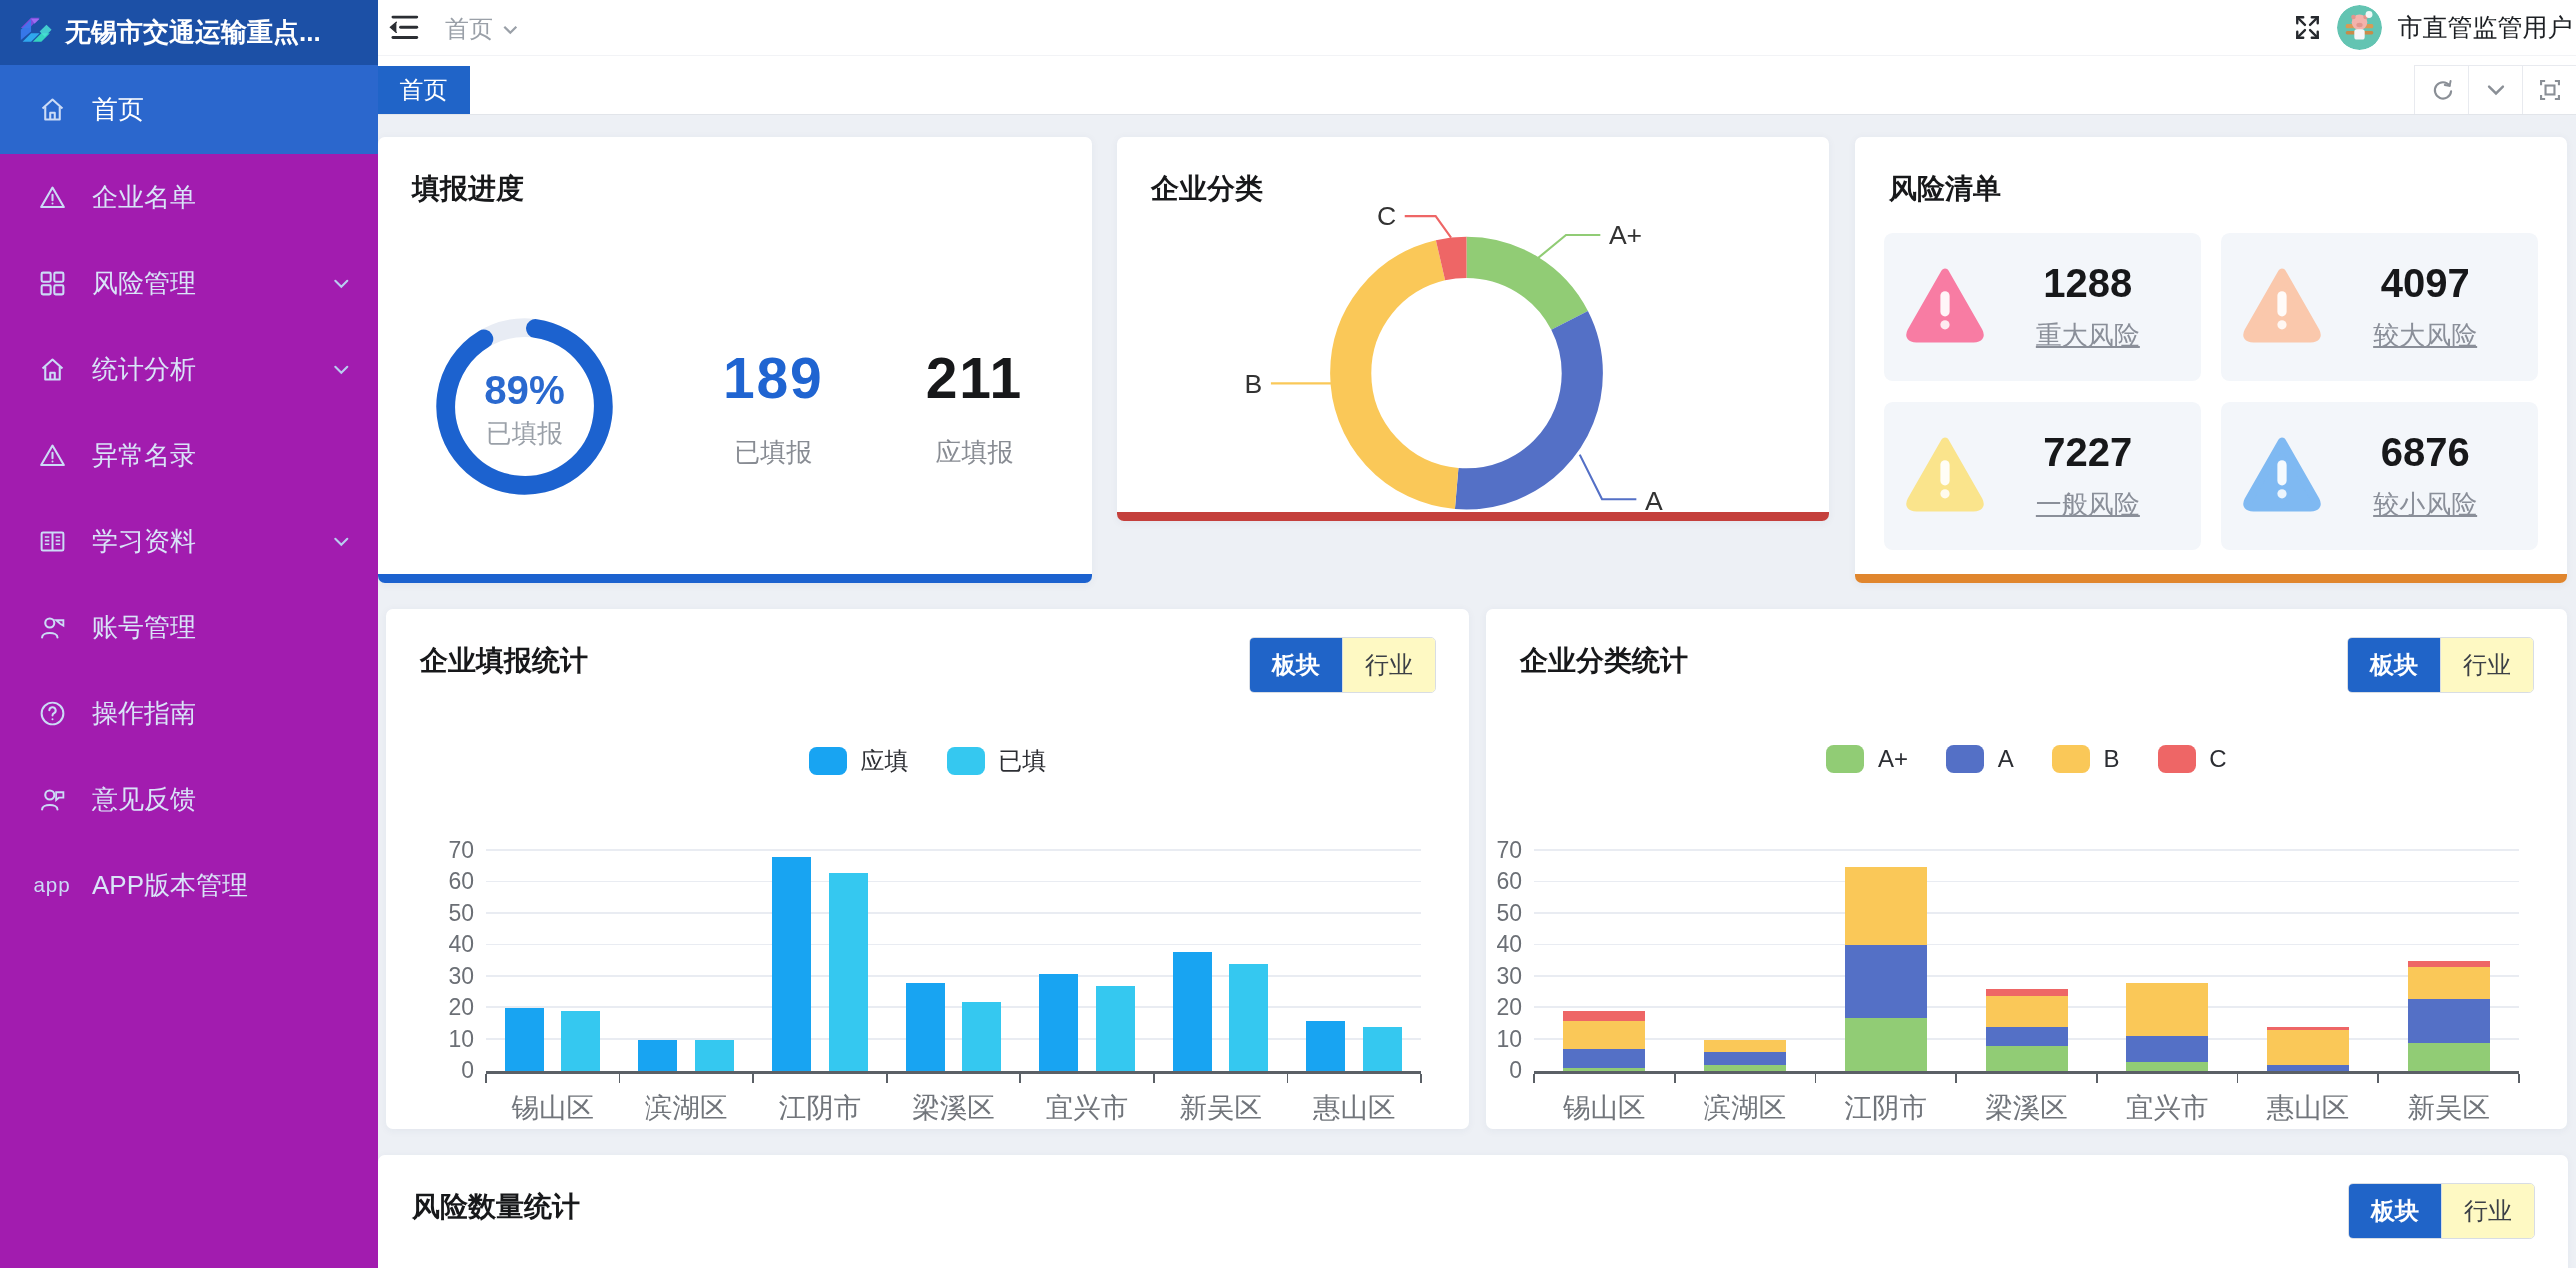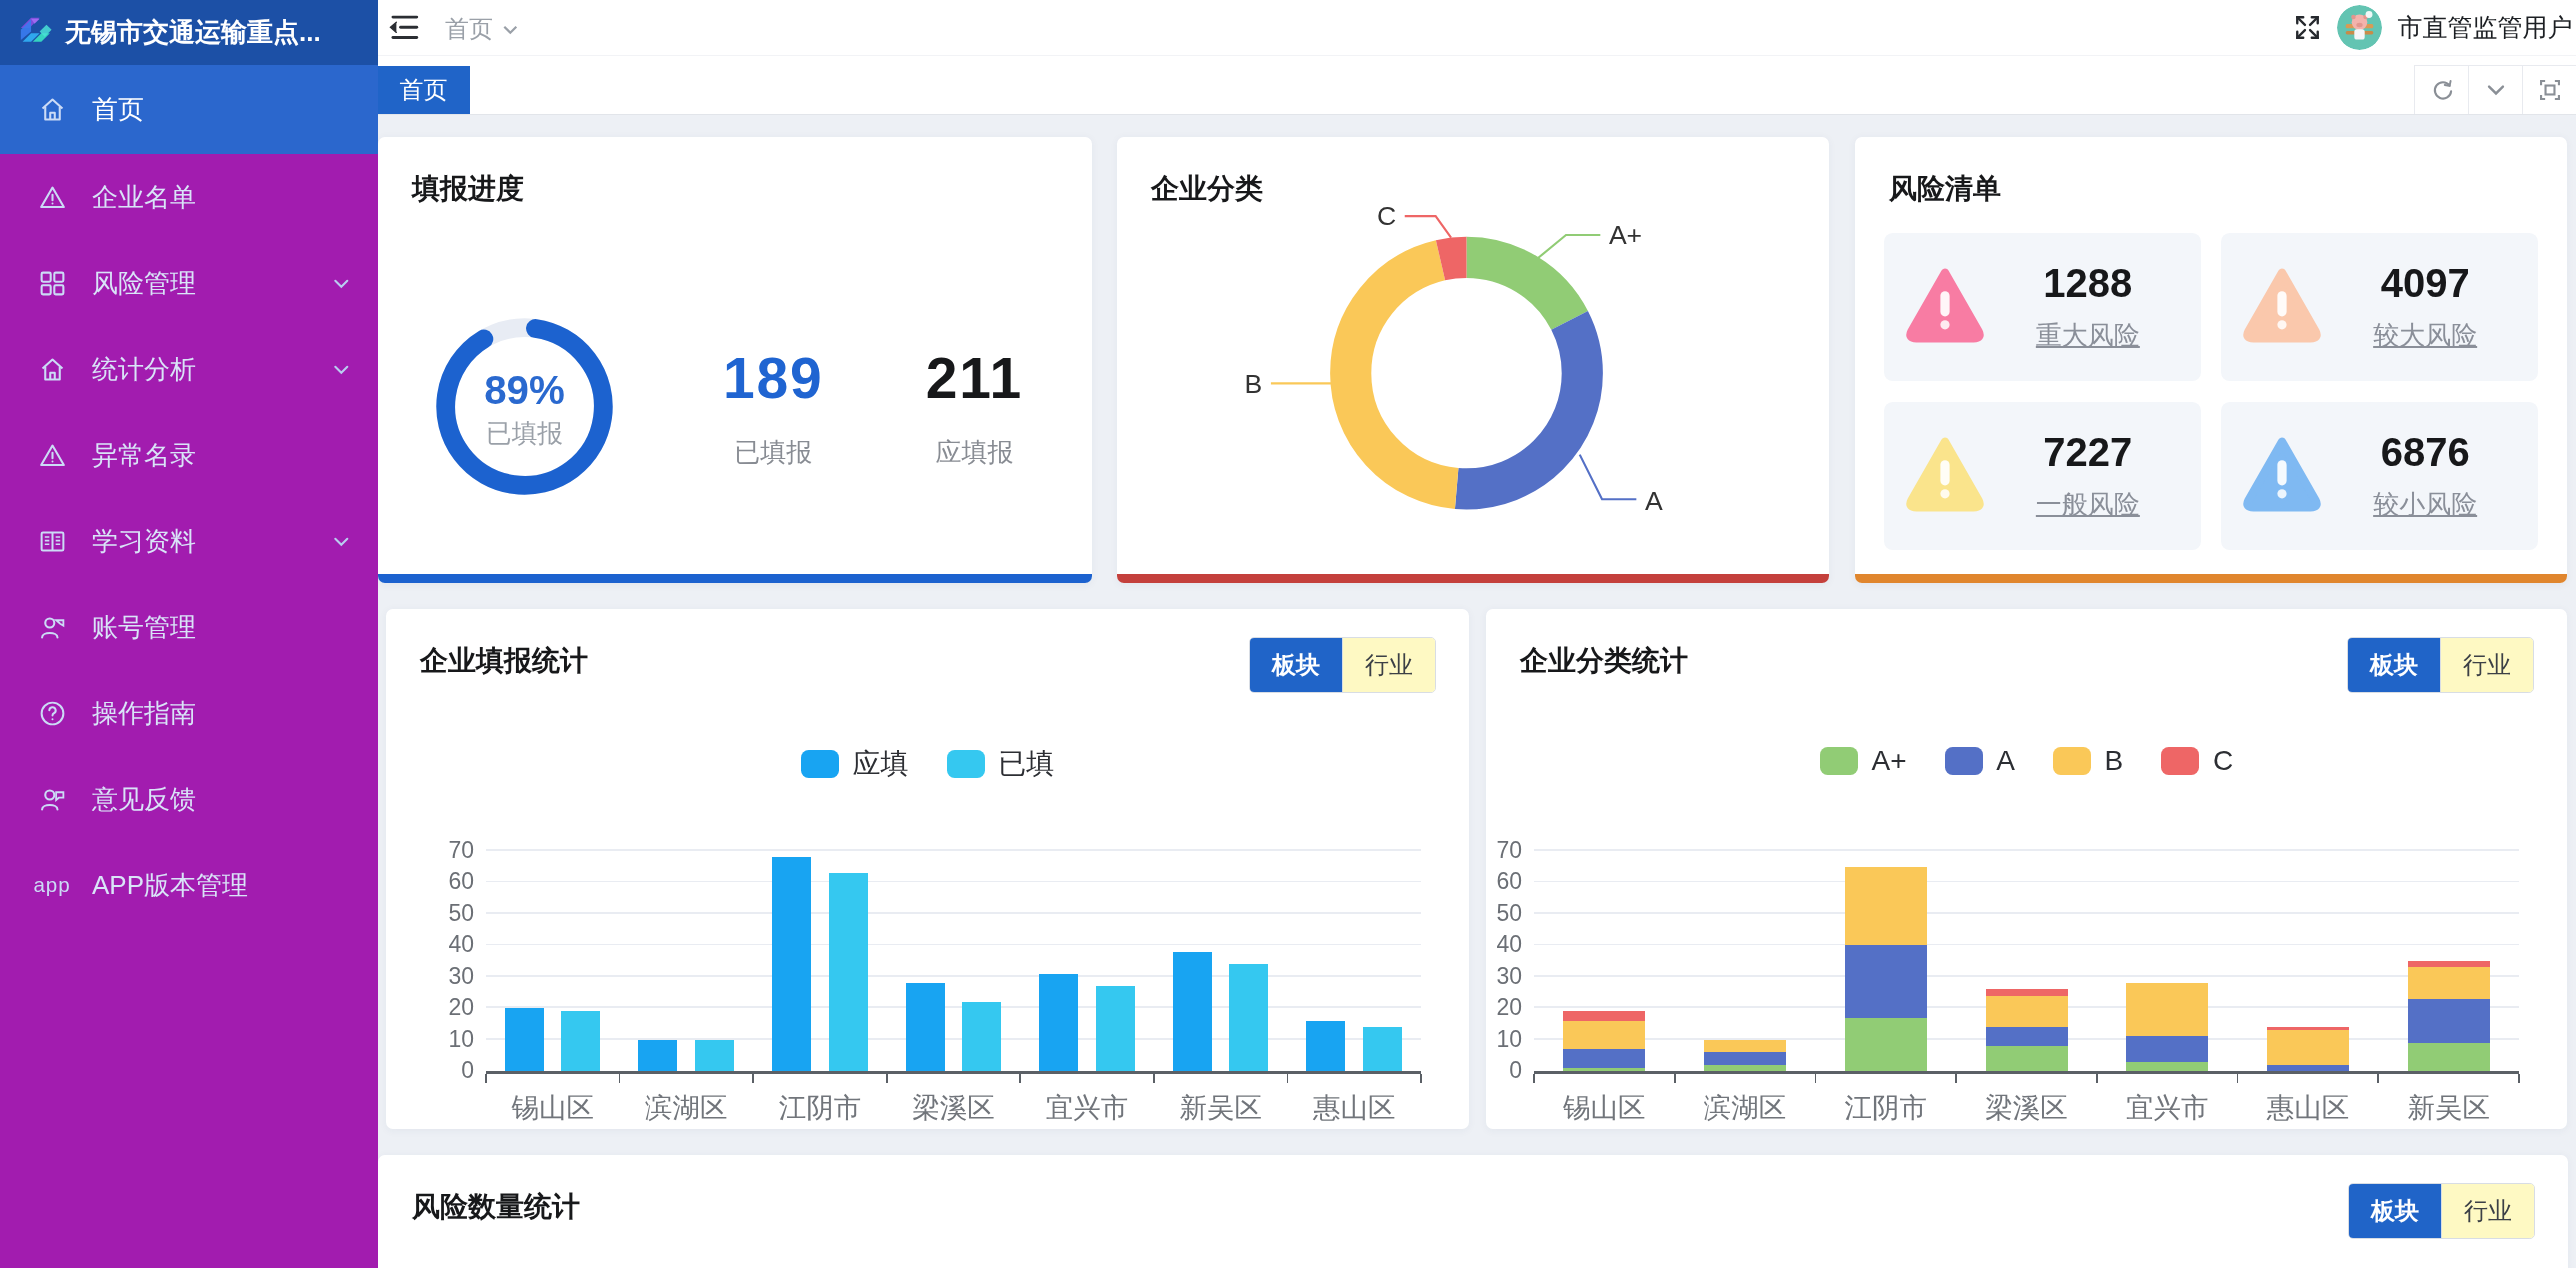--- a/index.html
+++ b/index.html
@@ -32,21 +32,21 @@
   .tab-active { position:absolute; left:14.6px; bottom:0; height:48px; min-width:89px; padding:0 22px; background:#2064c8; color:#fff; font-size:24px; display:flex; align-items:center; justify-content:center; cursor:pointer; }
   .tab-tools { position:absolute; right:0; bottom:0; height:49px; display:flex; border-top:0.9px solid #e8eaef; }
   .tool { width:54px; display:flex; align-items:center; justify-content:center; border-left:0.9px solid #e8eaef; color:#8a8f96; cursor:pointer; background:#fff; }
 
   
   .card { position:absolute; background:#fff; border-radius:6.9px; box-shadow:0 1.7px 8.6px rgba(30,50,90,.05); overflow:hidden; }
   .card-title { position:absolute; left:34px; top:33px; font-size:28px; font-weight:bold; color:#17181a; }
   .accent { position:absolute; left:0; right:0; bottom:0; height:8.6px; }
 
   #card-progress { left:378px; top:137px; width:714px; height:446px; }
-  #card-class    { left:1117px; top:137px; width:712px; height:446px; }
+  #card-class    { left:1117px; top:137px; width:712px; height:384px; }
   #card-risk     { left:1855px; top:137px; width:712px; height:446px; }
   #card-fill     { left:386px;  top:609px; width:1083px; height:520px; }
   #card-cstat    { left:1486px; top:609px; width:1081px; height:520px; }
   #card-rstat    { left:378px;  top:1155px; width:2190px; height:206px; }
 
   
   .progress-row { position:absolute; left:39px; right:17px; top:129px; bottom:34px; display:flex; align-items:center; }
   .stat { width:223px; text-align:center; }
   .stat .num { font-size:57px; font-weight:bold; letter-spacing:1.7px; }
   .stat .lbl { margin-top:24px; font-size:26px; color:#888c93; }
@@ -63,21 +63,21 @@
   .risk-num { font-size:40px; font-weight:bold; color:#17181a; }
   .risk-lbl { margin-top:12px; font-size:26px; color:#8a8f99;text-decoration:underline; }
 
   
   .toggle-group { position:absolute; right:33px; top:27.5px; display:flex; border:0.9px solid #d8dde4; border-radius:5.1px; overflow:hidden; }
   .toggle-btn { padding:11px 22px; font-size:24px; background:#fef9c3; color:#3c4046; cursor:pointer; }
   .toggle-btn.on { background:#2064c8; color:#fff;font-weight:bold; }
   .toggle-btn + .toggle-btn { border-left:0.9px solid #d8dde4; }
 
   .legend { position:absolute; left:0; right:0; top:136px; display:flex; justify-content:center; gap:38px; }
-  .legend-item { display:flex; align-items:center; gap:13.7px; font-size:28px; color:#2c2e33; }
+  .legend-item { display:flex; align-items:center; gap:13.7px; font-size:24px; color:#2c2e33; }
   .swatch { width:38px; height:28px; border-radius:7.7px; }
 
   .plot { position:absolute; height:220px; overflow:visible; }
   #card-fill  .plot { left:100px; right:48px; top:242px; }
   #card-cstat .plot { left:48px;  right:48px; top:242px; }
   .gridline { position:absolute; left:0; right:0; height:1.7px; background:#e9ecf2; }
   .axisline { position:absolute; left:0; right:0; bottom:-3.4px; height:3.4px; background:#5b6066; }
   .ytick { position:absolute; width:60px; text-align:right; font-size:23px; color:#6b6f75; left:-72px; }
   .tickmark { position:absolute; width:1.7px; height:8.6px; background:#5b6066; top:calc(100% + 3.4px); }
   .bars { position:absolute; inset:0; display:flex; }

